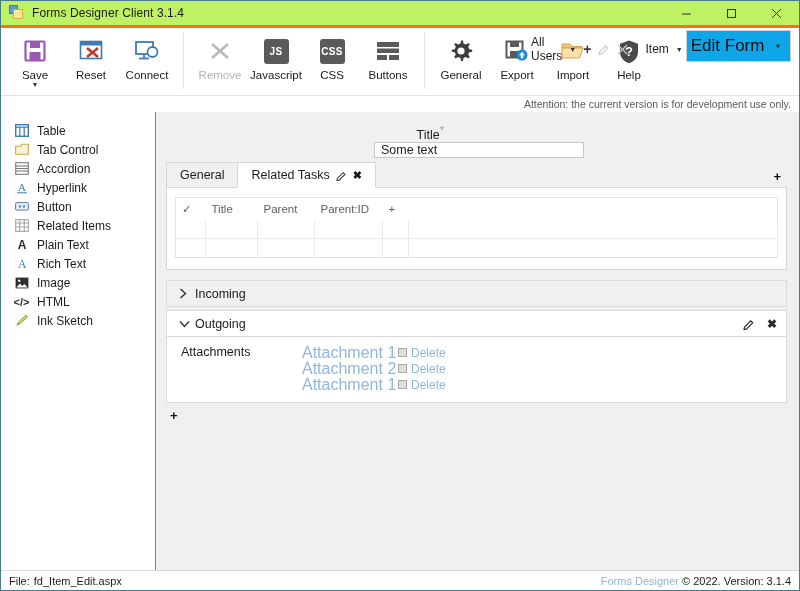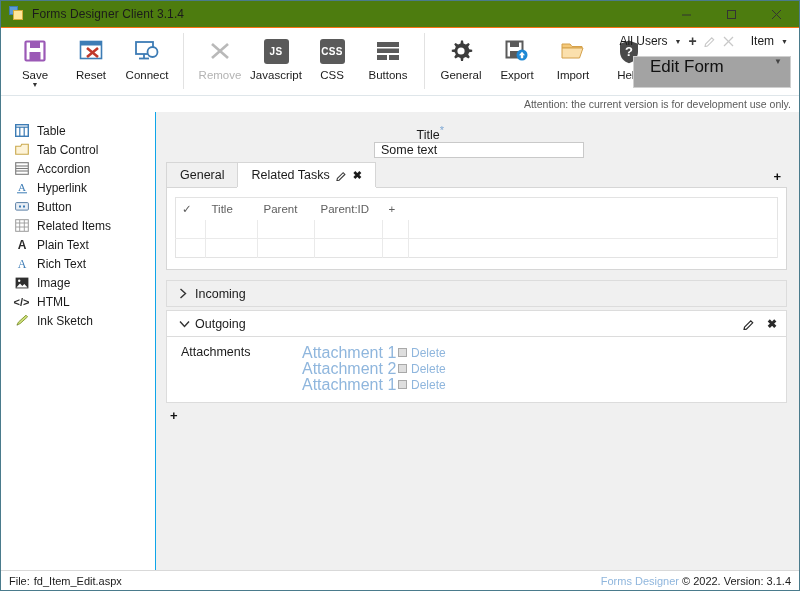--- a/index.html
+++ b/index.html
@@ -17,25 +17,25 @@
     position: relative;
     border: 1px solid #4a7b8c;
     background: #ffffff;
     display: flex;
     flex-direction: column;
   }
 
   
   .titlebar {
     height: 27px;
-    background: #4d7c0f;
+    background: #bef264;
     display: flex;
     align-items: center;
     flex: 0 0 auto;
-    border-bottom: 1px solid #f97316;
+    border-bottom: 3px solid #f97316;
   }
   .titlebar .app-icon {
     width: 16px; height: 16px;
     margin-left: 8px; margin-right: 7px;
     position: relative;
     flex: 0 0 auto;
   }
   .app-icon .sq1 {
     position: absolute; left: 0; top: 0;
     width: 9px; height: 9px;
@@ -107,40 +107,40 @@
     background: #5a5a5a; color: #fff;
     display: flex; align-items: center; justify-content: center;
     font-size: 10px; font-weight: bold; letter-spacing: 0.3px;
   }
 
   
   .ribbon-right {
     position: absolute;
     right: 8px; top: 0;
     width: 260px;
-    display: flex; flex-direction: column;
+    display: flex; flex-direction: row;
     align-items: flex-end;
   }
   .user-row {
     display: flex; align-items: center;
     gap: 7px; height: 26px;
     font-size: 12px; color: #1b1b1b;
     padding-right: 3px;
   }
   .user-row .txt { cursor: default; }
   .user-row .mini-caret { font-size: 7px; color: #333; }
   .user-row .ic { color: #3c3c3c; display:flex; align-items:center; }
   .user-row .ic.dim { color: #c8c8c8; }
   .user-row .plus { font-size: 14px; font-weight: bold; line-height: 10px; }
   .form-select {
     width: 158px; height: 32px;
     border: 1px solid #cfcfcf;
-    background: #a3a3a3;
-    display: flex; 
-    padding: 0 8px 0 16px;
+    background: #0ea5e9;
+    display: flex; align-items: center;
+    padding: 0 8px 0 4px;
     margin-top: 2px;
   }
   .form-select .sel-text { font-size: 17px; color: #111; flex: 1 1 auto; }
   .form-select .sel-caret { font-size: 8px; color: #444; }
 
   
   .attn {
     height: 16px;
     background: #fff;
     display: flex; align-items: center; justify-content: flex-end;

